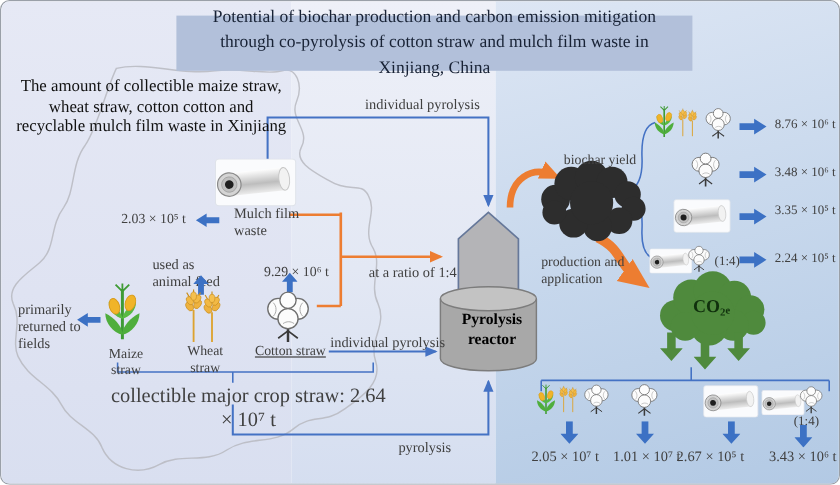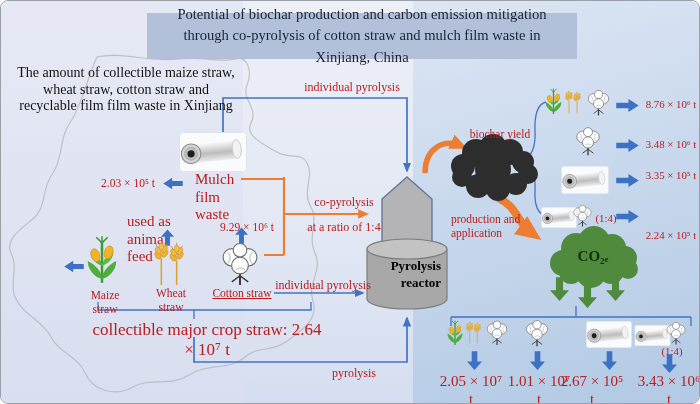--- a/index.html
+++ b/index.html
@@ -7,33 +7,33 @@
     position:relative;width:700px;height:404px;overflow:hidden;
     border:1px solid #9aa0a8;border-radius:8px;box-sizing:border-box;
     font-family:"Liberation Serif","DejaVu Serif",serif;
   }
   .band{position:absolute;top:0;height:404px;z-index:0;}
   #band-left{left:0;width:242px;background:linear-gradient(180deg,#e6e9f5 0%,#dfe3f2 60%,#d9dff0 100%);}
   #band-mid{left:242px;width:170px;background:linear-gradient(180deg,#eef0f8 0%,#e3e8f4 55%,#d5def0 100%);}
   #band-right{left:412px;width:288px;background:linear-gradient(165deg,#dde6f4 0%,#c9d9ed 45%,#b2c9e4 100%);}
   #art{position:absolute;left:0;top:0;z-index:1;}
   .lbl{
-    position:absolute;z-index:2;color:#b91c1c;text-align:center;line-height:1.18;
+    position:absolute;z-index:2;color:#404040;text-align:center;line-height:1.18;
     font-family:"Liberation Serif","DejaVu Serif",serif;
   }
-  .s11{font-size:15px;}  .s115{font-size:11.5px;} .s12{font-size:12px;} .s108{font-size:10.8px;}
+  .s11{font-size:12px;}  .s115{font-size:11.5px;} .s12{font-size:12px;} .s108{font-size:10.8px;}
   #title-box{
     position:absolute;left:146px;top:12px;width:430px;height:46px;z-index:3;
     background:#b2c0da;color:#182235;font-size:14.6px;line-height:1.45;
     display:flex;align-items:center;justify-content:center;text-align:center;padding:0 8px;box-sizing:border-box;
   }
   #left-heading{left:12px;top:64px;width:226px;font-size:14px;color:#111;}
   .ico{position:absolute;z-index:2;overflow:visible;}
   .fa{position:absolute;z-index:2;overflow:visible;}
-  #reactor-label{left:378px;top:257px;width:62px;font-size:13px;font-weight:bold;text-align:right;line-height:1.3;color:#000;}
+  #reactor-label{left:378px;top:257px;width:62px;font-size:13px;font-weight:bold;text-align:center;line-height:1.3;color:#000;}
   #co2e-label{left:563px;top:247px;width:58px;font-size:15px;font-weight:bold;color:#10300d;z-index:3;
     font-family:"Liberation Serif","DejaVu Sans",serif;}
 </style>
 </head>
 <body>
 
 <div id="frame">
   <div id="band-left" class="band"></div>
   <div id="band-mid" class="band"></div>
   <div id="band-right" class="band"></div>
@@ -178,62 +178,62 @@
         <circle cx="624" cy="257" r="12"></circle>
         <circle cx="627" cy="268" r="10"></circle>
       <circle cx="610" cy="270" r="13"></circle>
         <circle cx="590" cy="272" r="15"></circle>
         <circle cx="570" cy="271" r="12"></circle>
       <circle cx="593" cy="260" r="18"></circle>
     </g>
   </svg>
 
   <div id="title-box">Potential of biochar production and carbon emission mitigation through co-pyrolysis of cotton straw and mulch film waste in Xinjiang, China</div>
-  <div id="left-heading" class="lbl">The amount of collectible maize straw, wheat straw, cotton straw and recyclable film film waste in Xinjiang</div>
+  <div id="left-heading" class="lbl">The amount of collectible maize straw, wheat straw, cotton cotton and recyclable mulch film waste in Xinjiang</div>
 
   <svg class="ico" style="left:178px;top:131px;width:68px;height:40px;">
       <use href="#sym-film"></use>
     </svg>
   <div class="lbl s11" style="left:194px;top:170px;width:56px;text-align:left;">Mulch film waste</div>
   <div class="lbl s115" style="left:96px;top:176px;width:62px;">2.03 × 10⁵ t</div>
   <svg class="fa" style="left:160px;top:176px;width:24px;height:13px;color:#3c71c4;">
       <use href="#sym-arrow-left"></use>
     </svg>
 
   <div class="lbl s11" style="left:126px;top:212px;width:64px;text-align:left;">used as animal feed</div>
   <svg class="fa" style="left:160px;top:228px;width:13px;height:17px;color:#3c71c4;">
       <use href="#sym-arrow-up"></use>
     </svg>
 
   <div class="lbl s115" style="left:212px;top:220px;width:68px;">9.29 × 10⁶ t</div>
   <svg class="fa" style="left:234px;top:226px;width:13px;height:17px;color:#3c71c4;">
       <use href="#sym-arrow-up"></use>
     </svg>
 
+  <div class="lbl s11" style="left:14px;top:250px;width:54px;text-align:left;">primarily returned to fields</div>
   <svg class="fa" style="left:61px;top:259px;width:24px;height:13px;color:#3c71c4;">
       <use href="#sym-arrow-left"></use>
     </svg>
 
   <svg class="ico" style="left:82px;top:233px;width:38px;height:52px;">
       <use href="#sym-maize"></use>
     </svg>
   <svg class="ico" style="left:148px;top:240px;width:40px;height:46px;">
       <use href="#sym-wheat"></use>
     </svg>
   <svg class="ico" style="left:216px;top:240px;width:46px;height:45px;">
       <use href="#sym-cotton"></use>
     </svg>
 
   <div class="lbl s115" style="left:76px;top:288px;width:56px;">Maize straw</div>
   <div class="lbl s115" style="left:142px;top:286px;width:56px;">Wheat straw</div>
   <div class="lbl s115" style="left:210px;top:286px;width:62px;text-decoration:underline;">Cotton straw</div>
   <div class="lbl" style="left:86px;top:319px;width:240px;font-size:17px;">collectible major crop straw: 2.64 × 10⁷ t</div>
 
   <div class="lbl s12" style="left:296px;top:79px;width:110px;">individual pyrolysis</div>
-  <div class="lbl s12" style="left:298px;top:194px;width:90px;">co-pyrolysis</div>
   <div class="lbl s12" style="left:293px;top:219px;width:100px;">at a ratio of 1:4</div>
   <div class="lbl s12" style="left:272px;top:277px;width:100px;">individual pyrolysis</div>
   <div class="lbl s12" style="left:320px;top:365px;width:66px;">pyrolysis</div>
   <div id="reactor-label" class="lbl">Pyrolysis reactor</div>
 
   <div class="lbl s115" style="left:464px;top:127px;width:70px;">biochar yield</div>
   <div class="lbl s115" style="left:450px;top:212px;width:76px;text-align:left;">production and application</div>
 
   <svg class="ico" style="left:542px;top:85px;width:21px;height:31px;">
       <use href="#sym-maize"></use>
@@ -268,21 +268,21 @@
   <svg class="ico" style="left:540px;top:206px;width:36px;height:21px;">
       <use href="#sym-film"></use>
     </svg>
   <svg class="ico" style="left:570px;top:203px;width:23px;height:23px;">
       <use href="#sym-cotton"></use>
     </svg>
   <div class="lbl s108" style="left:588px;top:211px;width:34px;">(1:4)</div>
   <svg class="fa" style="left:614px;top:208px;width:25px;height:15px;color:#3c71c4;">
       <use href="#sym-arrow-right"></use>
     </svg>
-  <div class="lbl s108" style="left:642px;top:208px;width:56px;margin-top:20px;">2.24 × 10⁵ t</div>
+  <div class="lbl s108" style="left:642px;top:208px;width:56px;">2.24 × 10⁵ t</div>
 
   <div id="co2e-label" class="lbl">CO₂ₑ</div>
   <svg class="fa" style="left:549px;top:275px;width:19px;height:26px;color:#4f8a3d;z-index:2;">
       <use href="#sym-arrow-down"></use>
     </svg>
   <svg class="fa" style="left:577px;top:280px;width:19px;height:30px;color:#4f8a3d;z-index:2;">
       <use href="#sym-arrow-down"></use>
     </svg>
   <svg class="fa" style="left:605px;top:275px;width:19px;height:26px;color:#4f8a3d;z-index:2;">
       <use href="#sym-arrow-down"></use>

